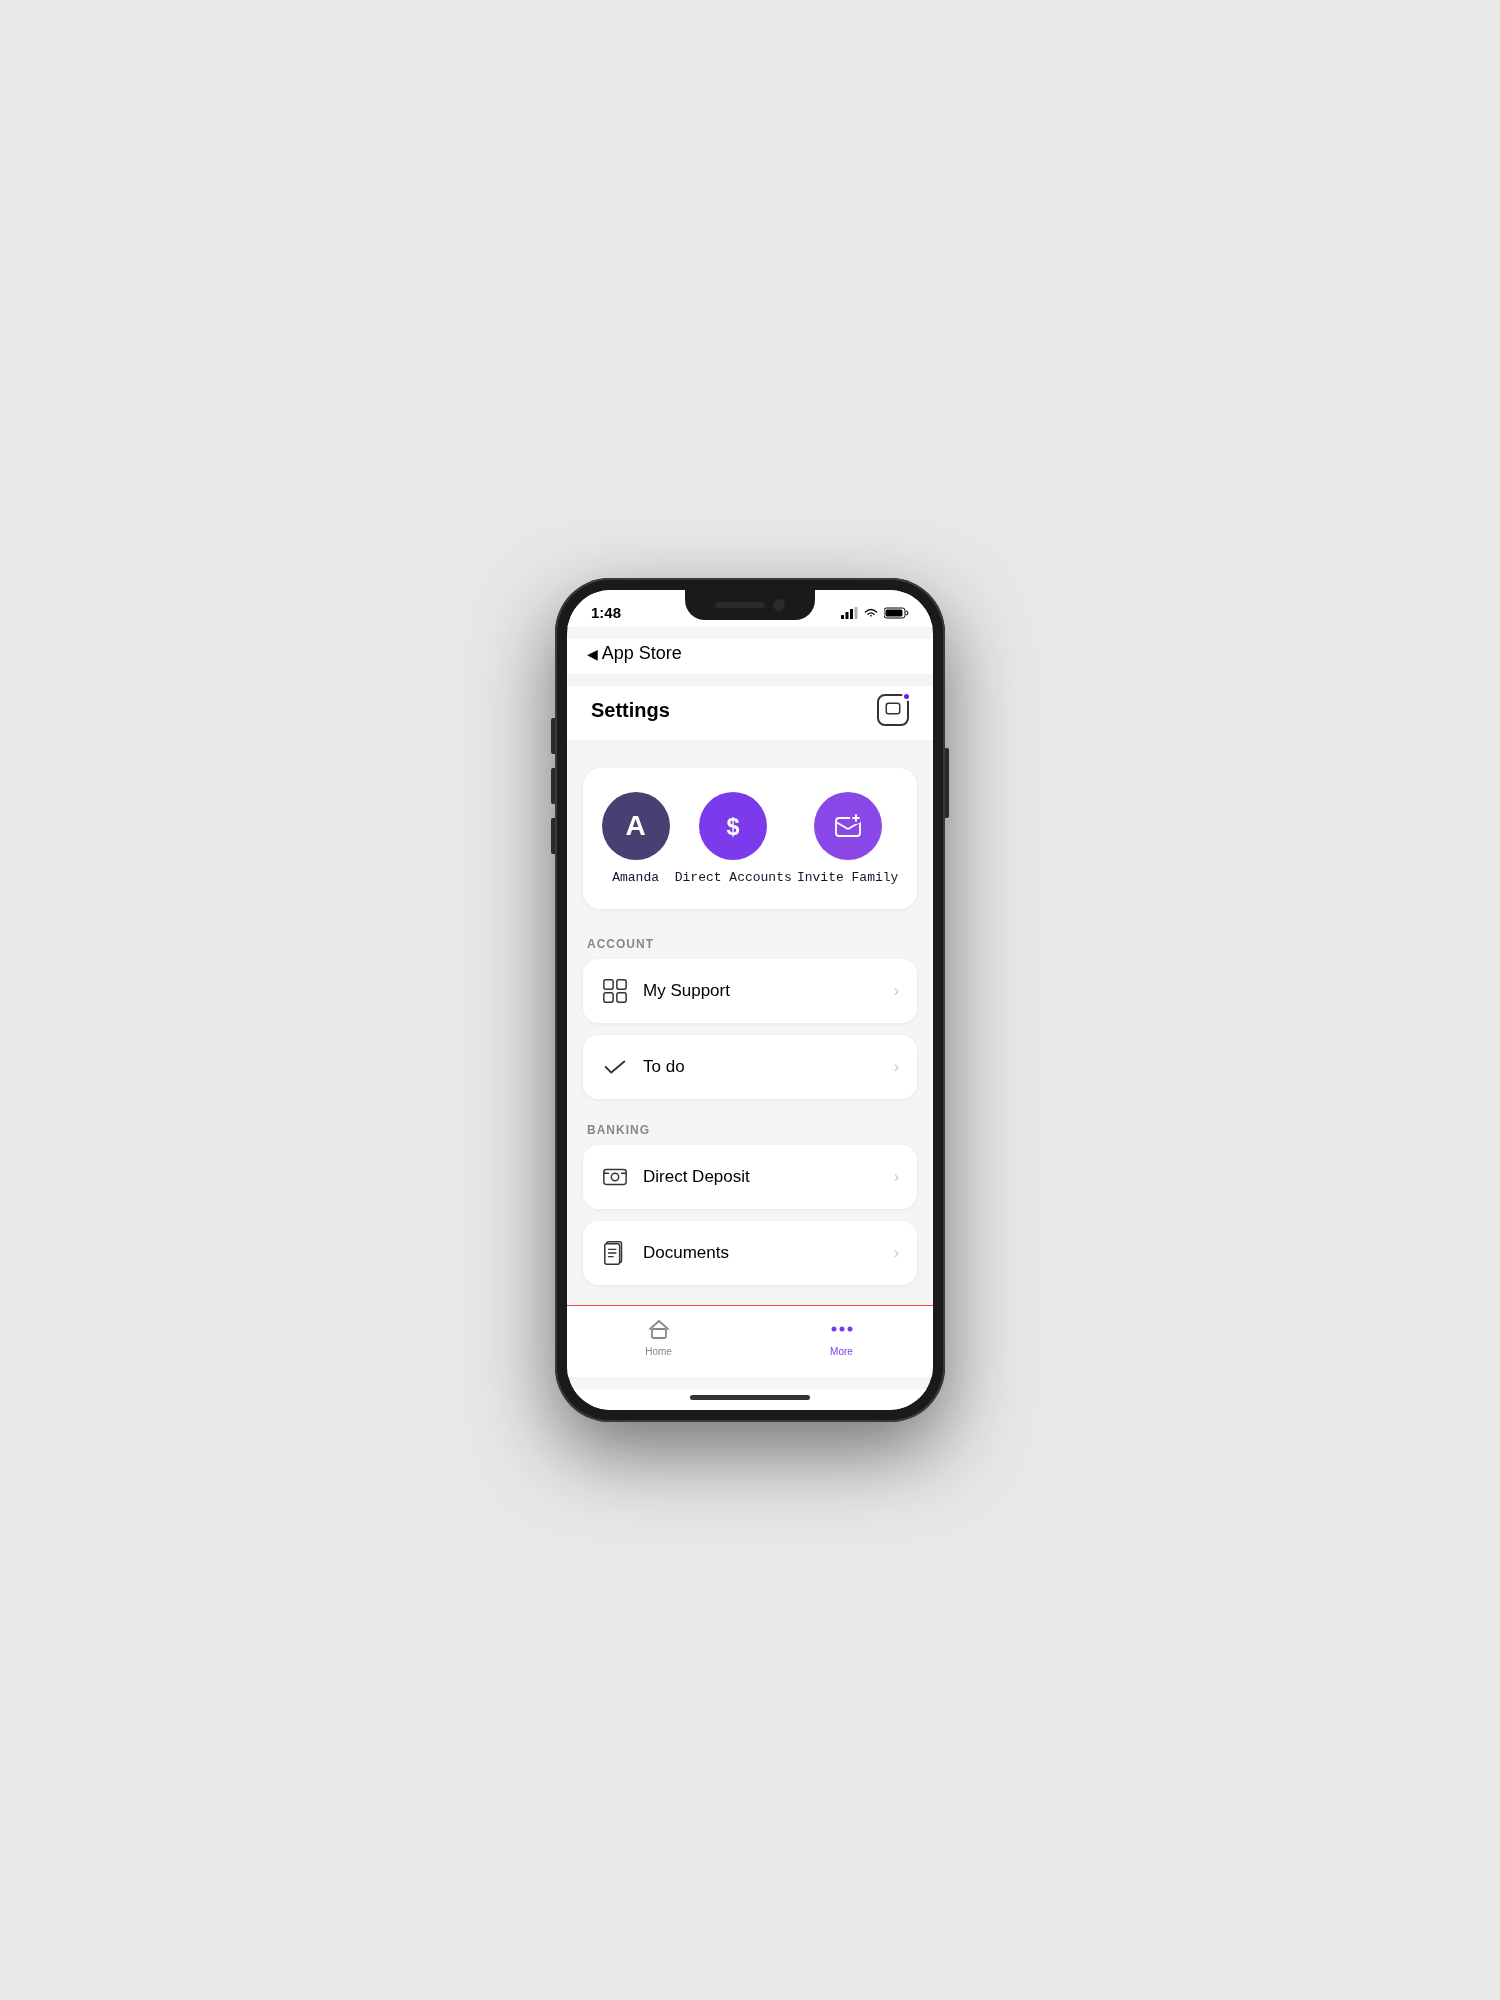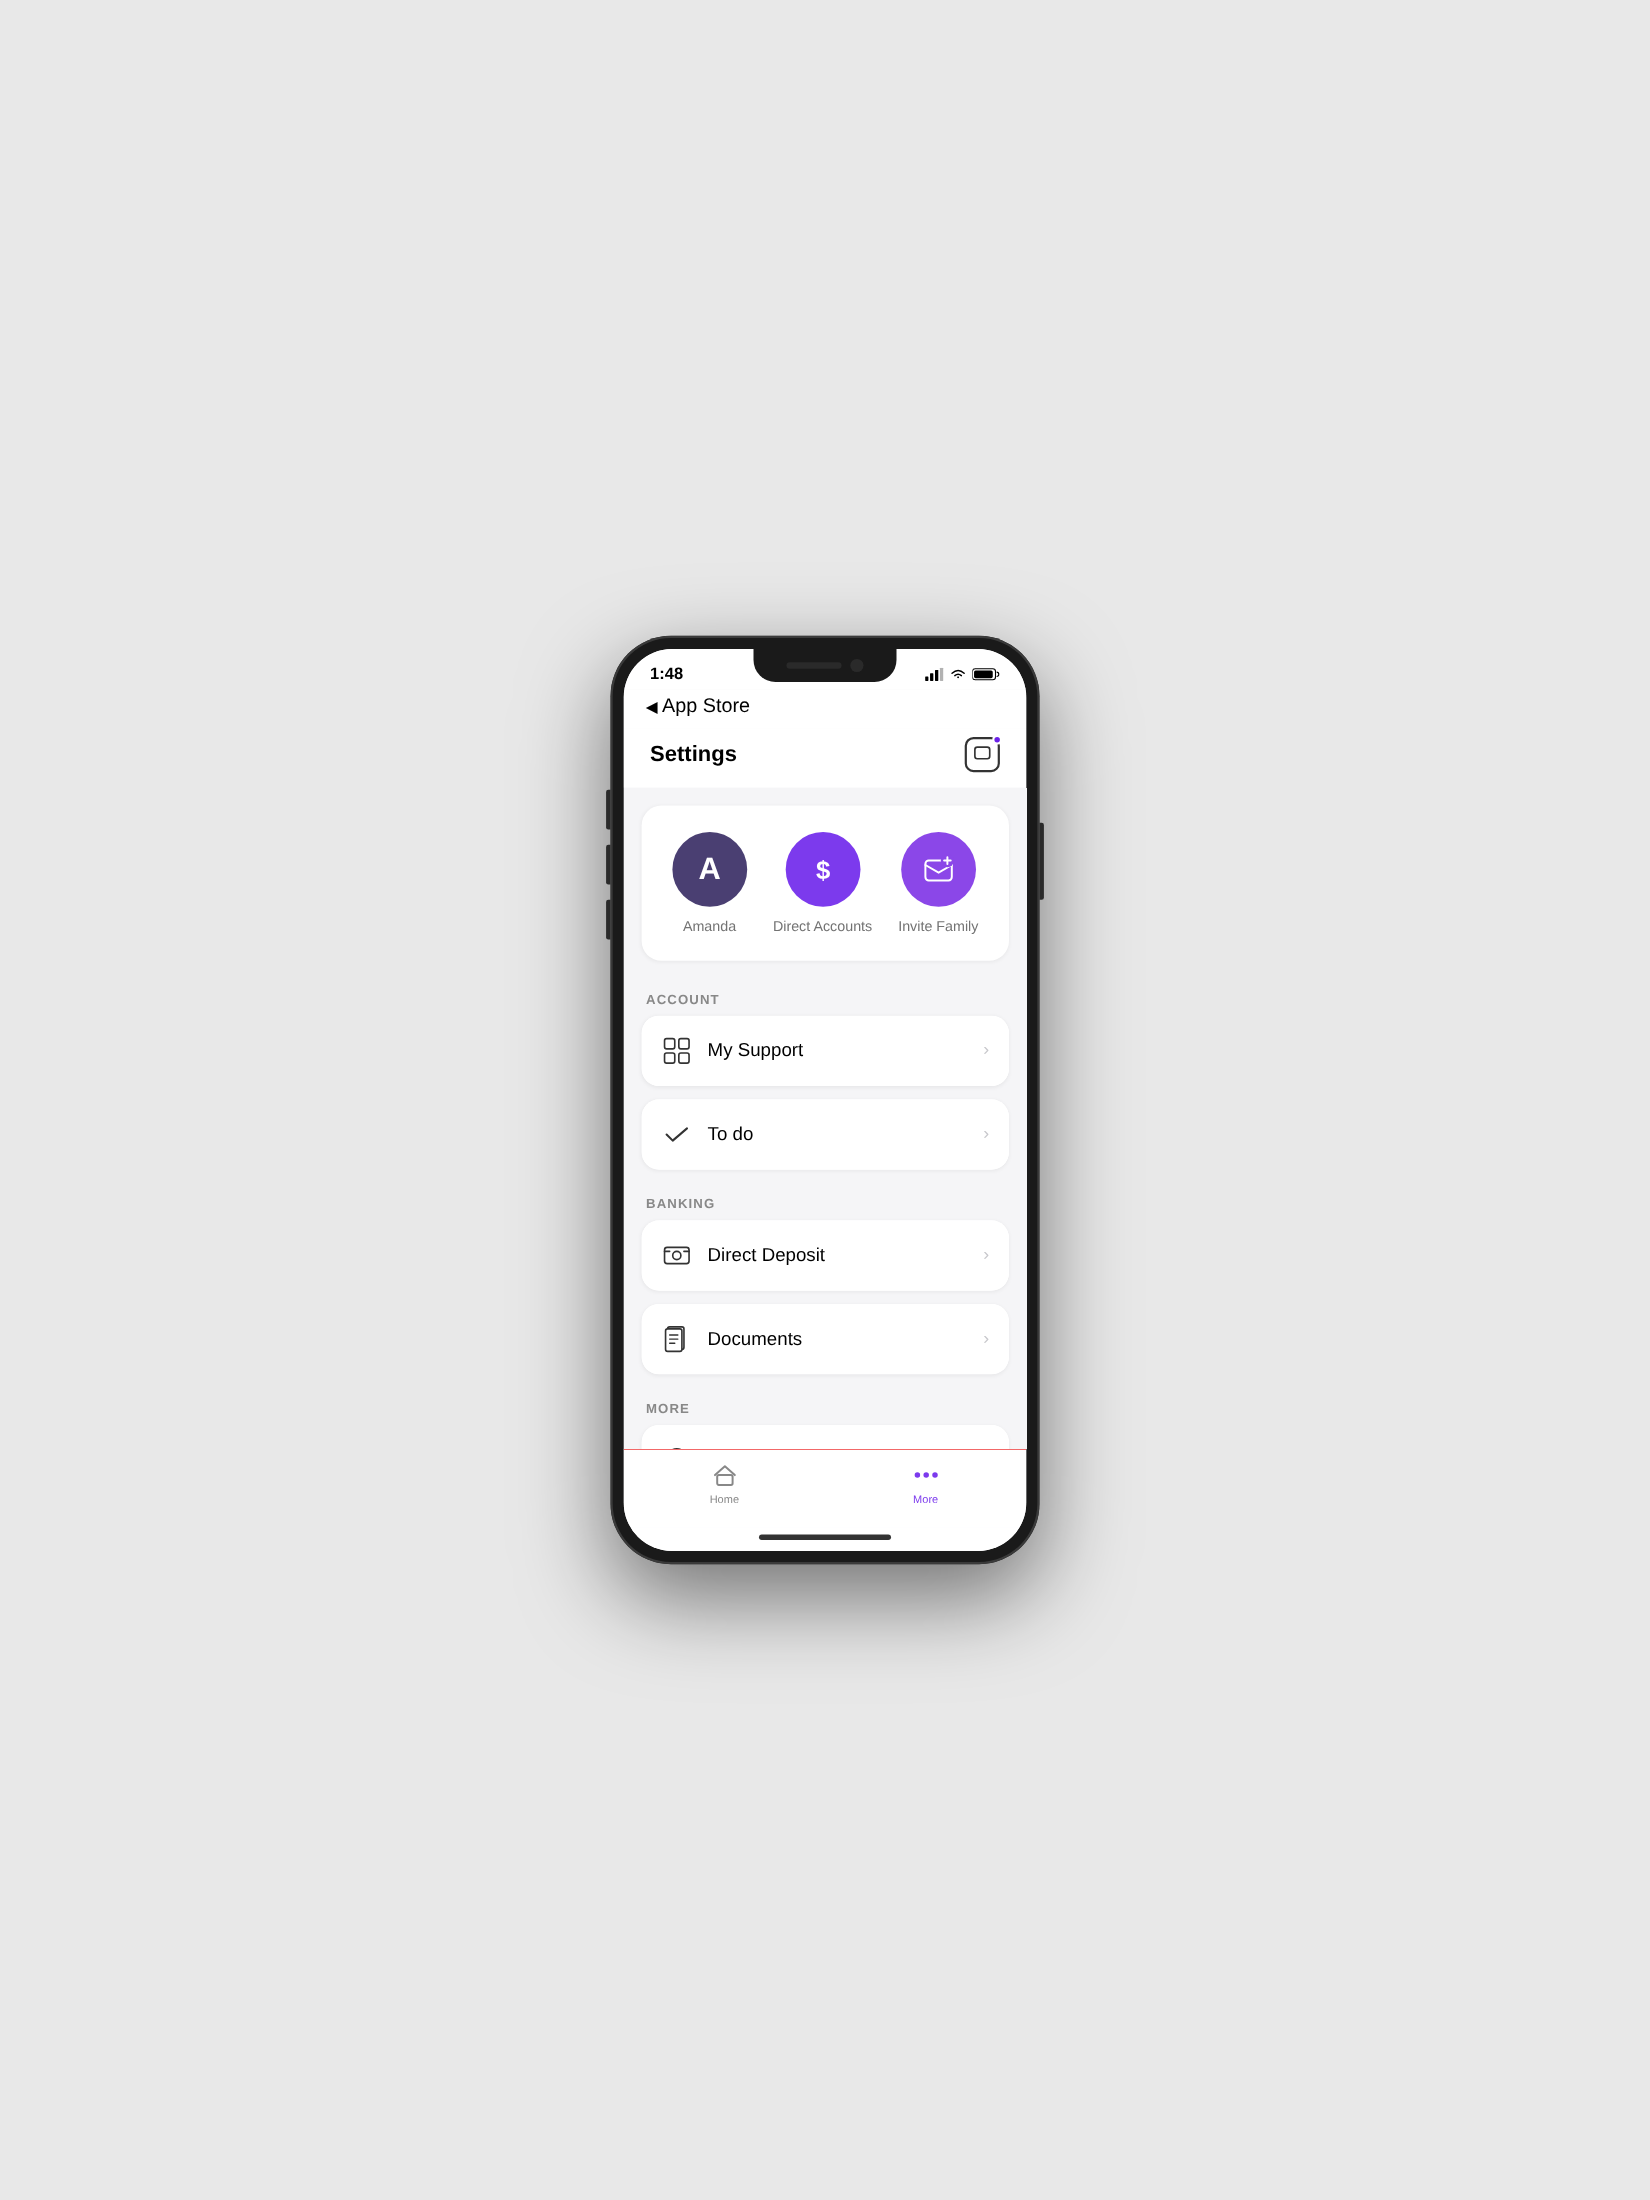--- a/index.html
+++ b/index.html
@@ -46,20 +46,21 @@
     }
 
     .phone-screen {
       width: 100%;
       height: 100%;
       background: #f5f5f7;
       border-radius: 44px;
       overflow: hidden;
       display: flex;
       flex-direction: column;
+      gap: 12px;
     }
 
     
     .status-bar {
       background: white;
       padding: 14px 24px 6px;
       display: flex;
       justify-content: space-between;
       align-items: center;
       flex-shrink: 0;
@@ -219,23 +220,24 @@
     }
 
     .avatar-text {
       color: white;
       font-size: 28px;
       font-weight: 600;
     }
 
     .profile-label {
       font-size: 13px;
-      color: #737373;
+      color: #0f172a;
       font-weight: 500;
       text-align: left;
+      font-family: Liberation Mono, monospace;
     }
 
     
     .section-header {
       padding: 12px 20px 8px;
       font-size: 12px;
       font-weight: 700;
       color: #888;
       letter-spacing: 1px;
       text-transform: uppercase;

